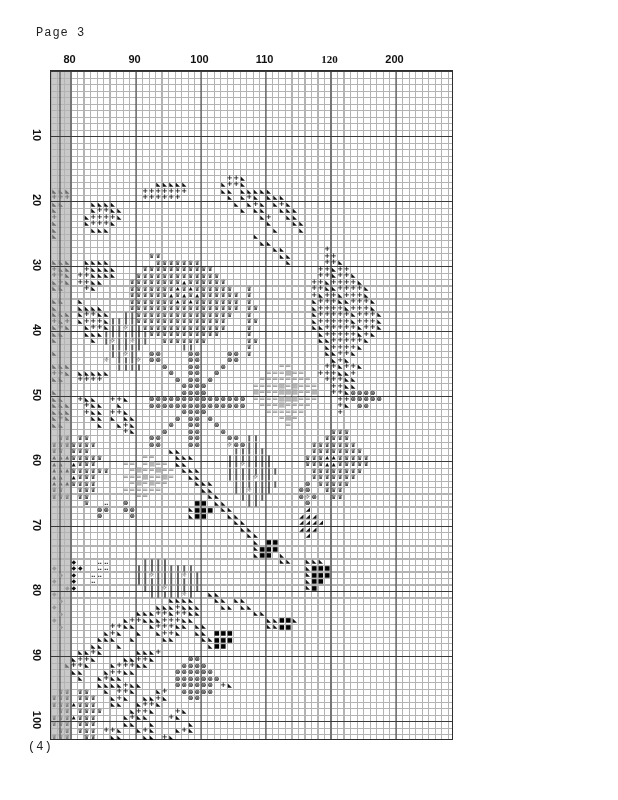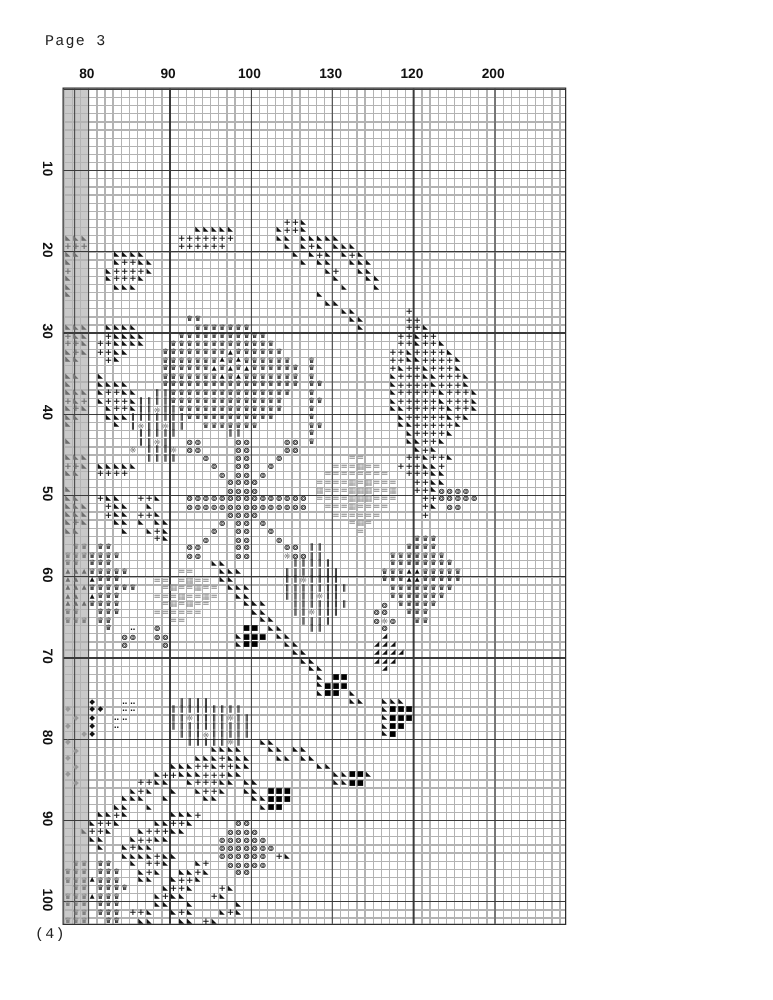--- a/index.html
+++ b/index.html
@@ -26,22 +26,22 @@
 </style>
 </head>
 <body>
 
 <div class="page">
   <div class="page-header">Page 3</div>
   <div id="colLabels">
       <span class="col-label" style="left: 69.5px; top: 59px;">80</span>
       <span class="col-label" style="left: 134.5px; top: 59px;">90</span>
       <span class="col-label" style="left: 199.5px; top: 59px;">100</span>
-      <span class="col-label" style="left: 264.5px; top: 59px;">130</span>
-      <span class="col-label" style="left: 329.5px; top: 59px;">120</span>
+      <span class="col-label" style="left: 264.5px; top: 59px;">110</span>
+      <span class="col-label" style="left: 329.5px; top: 59px; font-family: Liberation Serif, serif;">120</span>
       <span class="col-label" style="left: 394.5px; top: 59px;">200</span>
     </div>
   <div id="rowLabels">
       <span class="row-label" style="left: 37px; top: 135px;">10</span>
       <span class="row-label" style="left: 37px; top: 200px;">20</span>
       <span class="row-label" style="left: 37px; top: 265px;">30</span>
       <span class="row-label" style="left: 37px; top: 330px;">40</span>
       <span class="row-label" style="left: 37px; top: 395px;">50</span>
       <span class="row-label" style="left: 37px; top: 460px;">60</span>
       <span class="row-label" style="left: 37px; top: 525px;">70</span>

